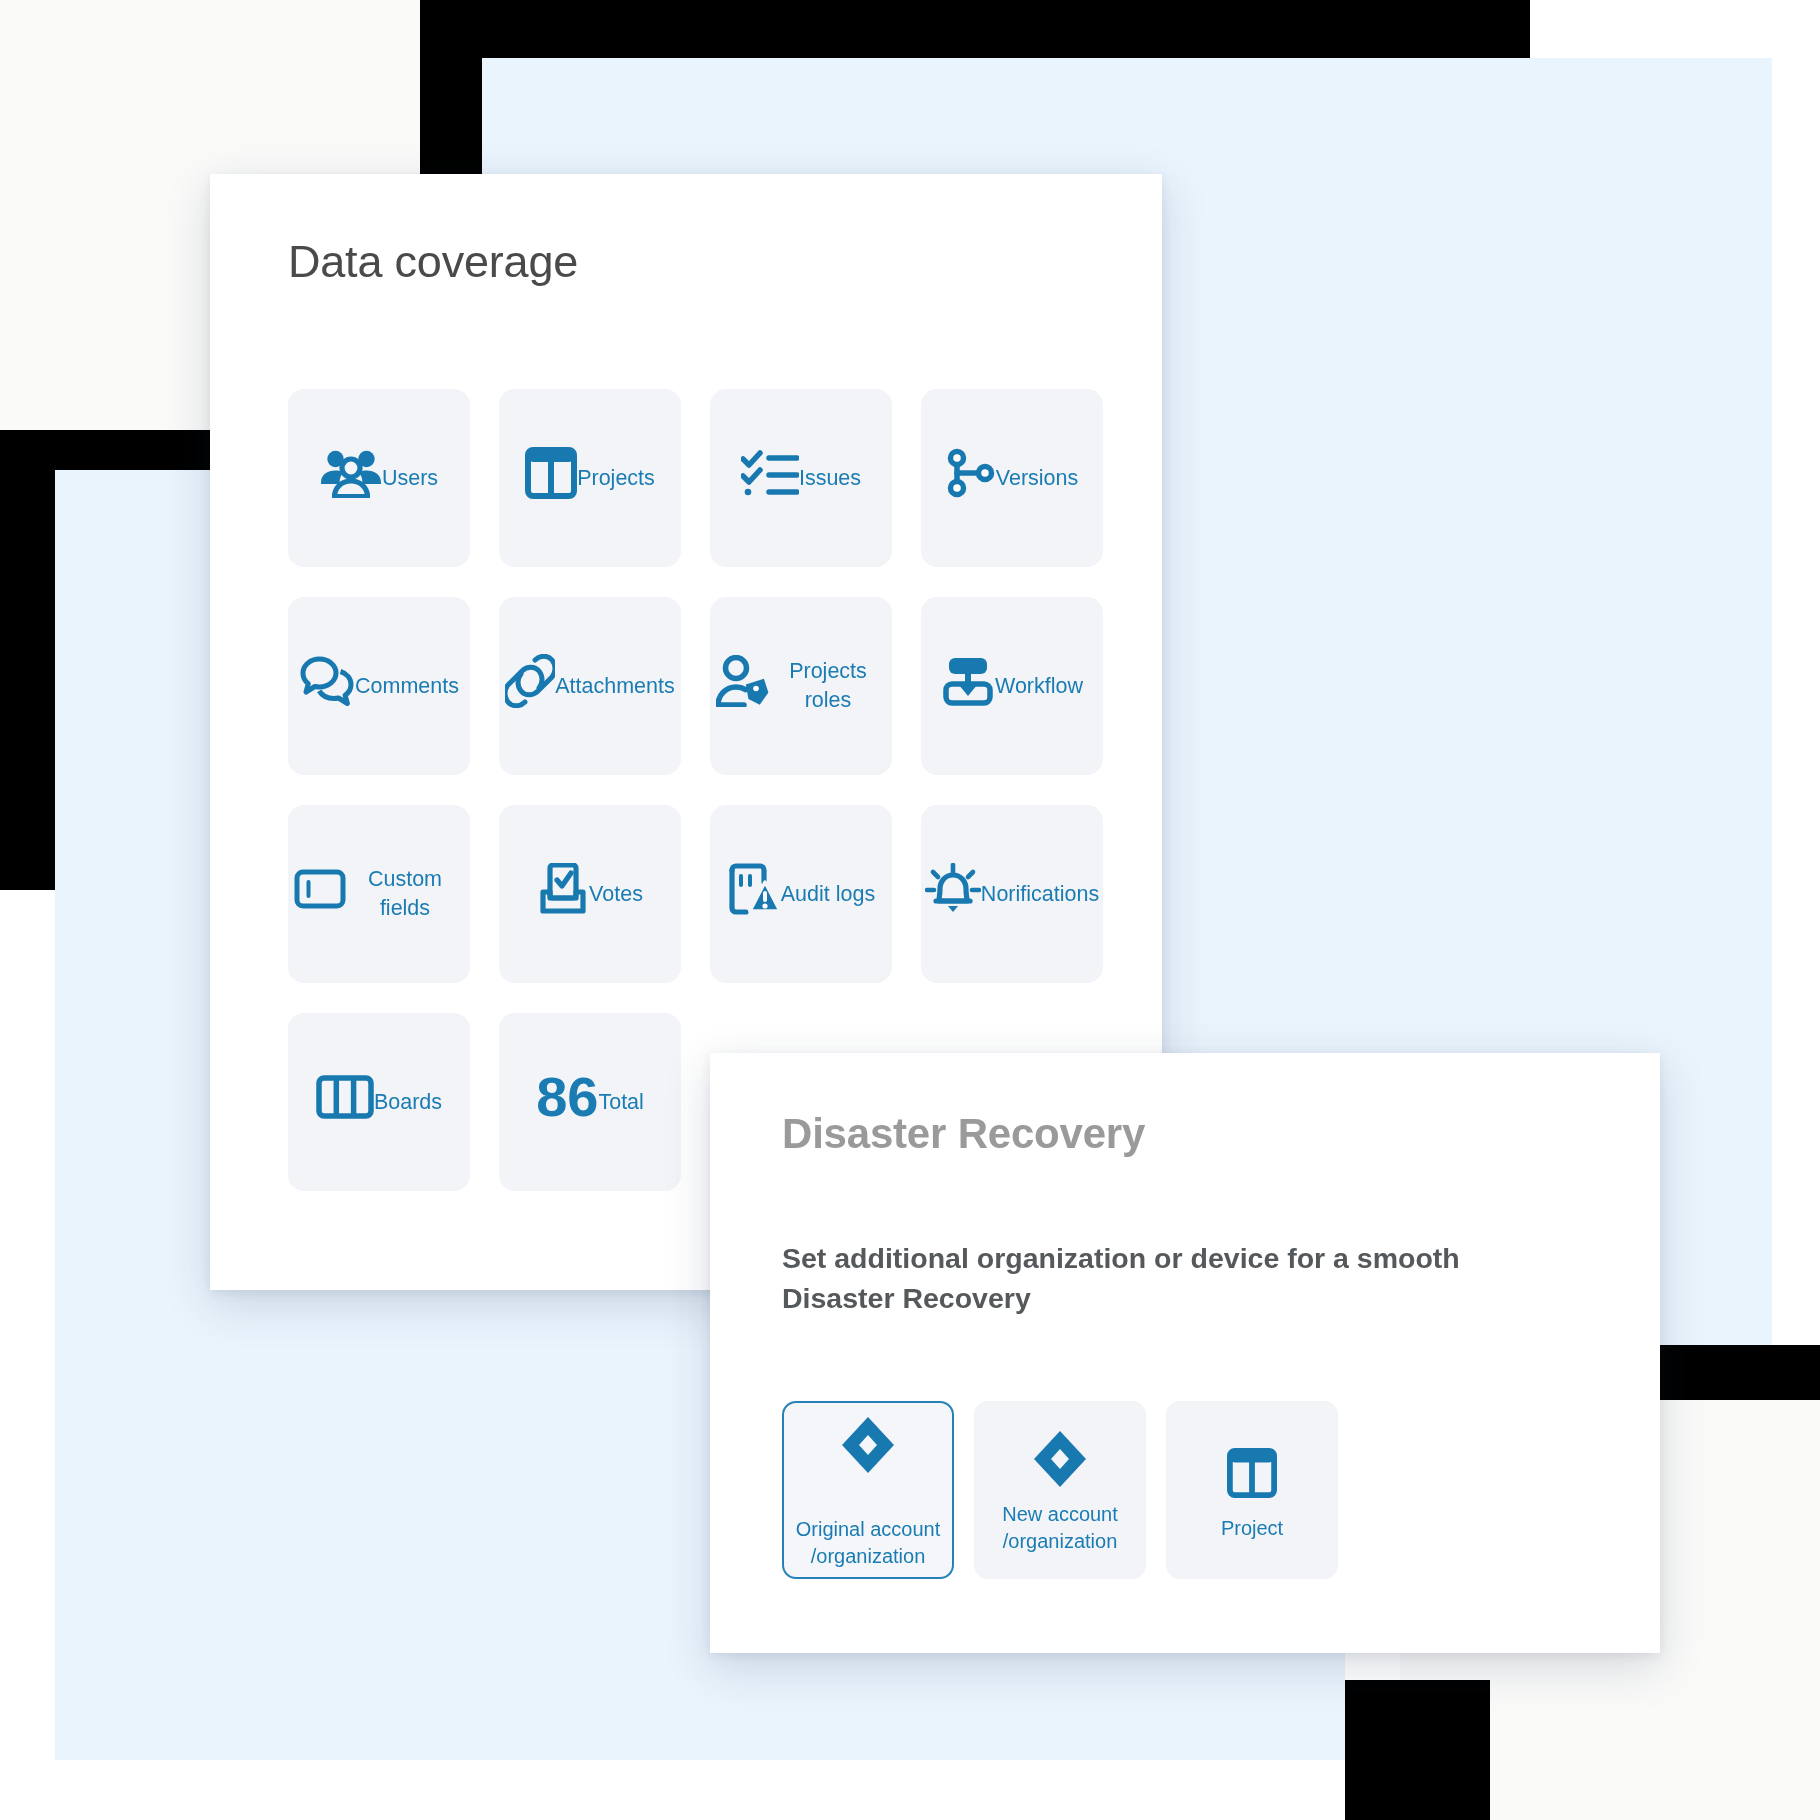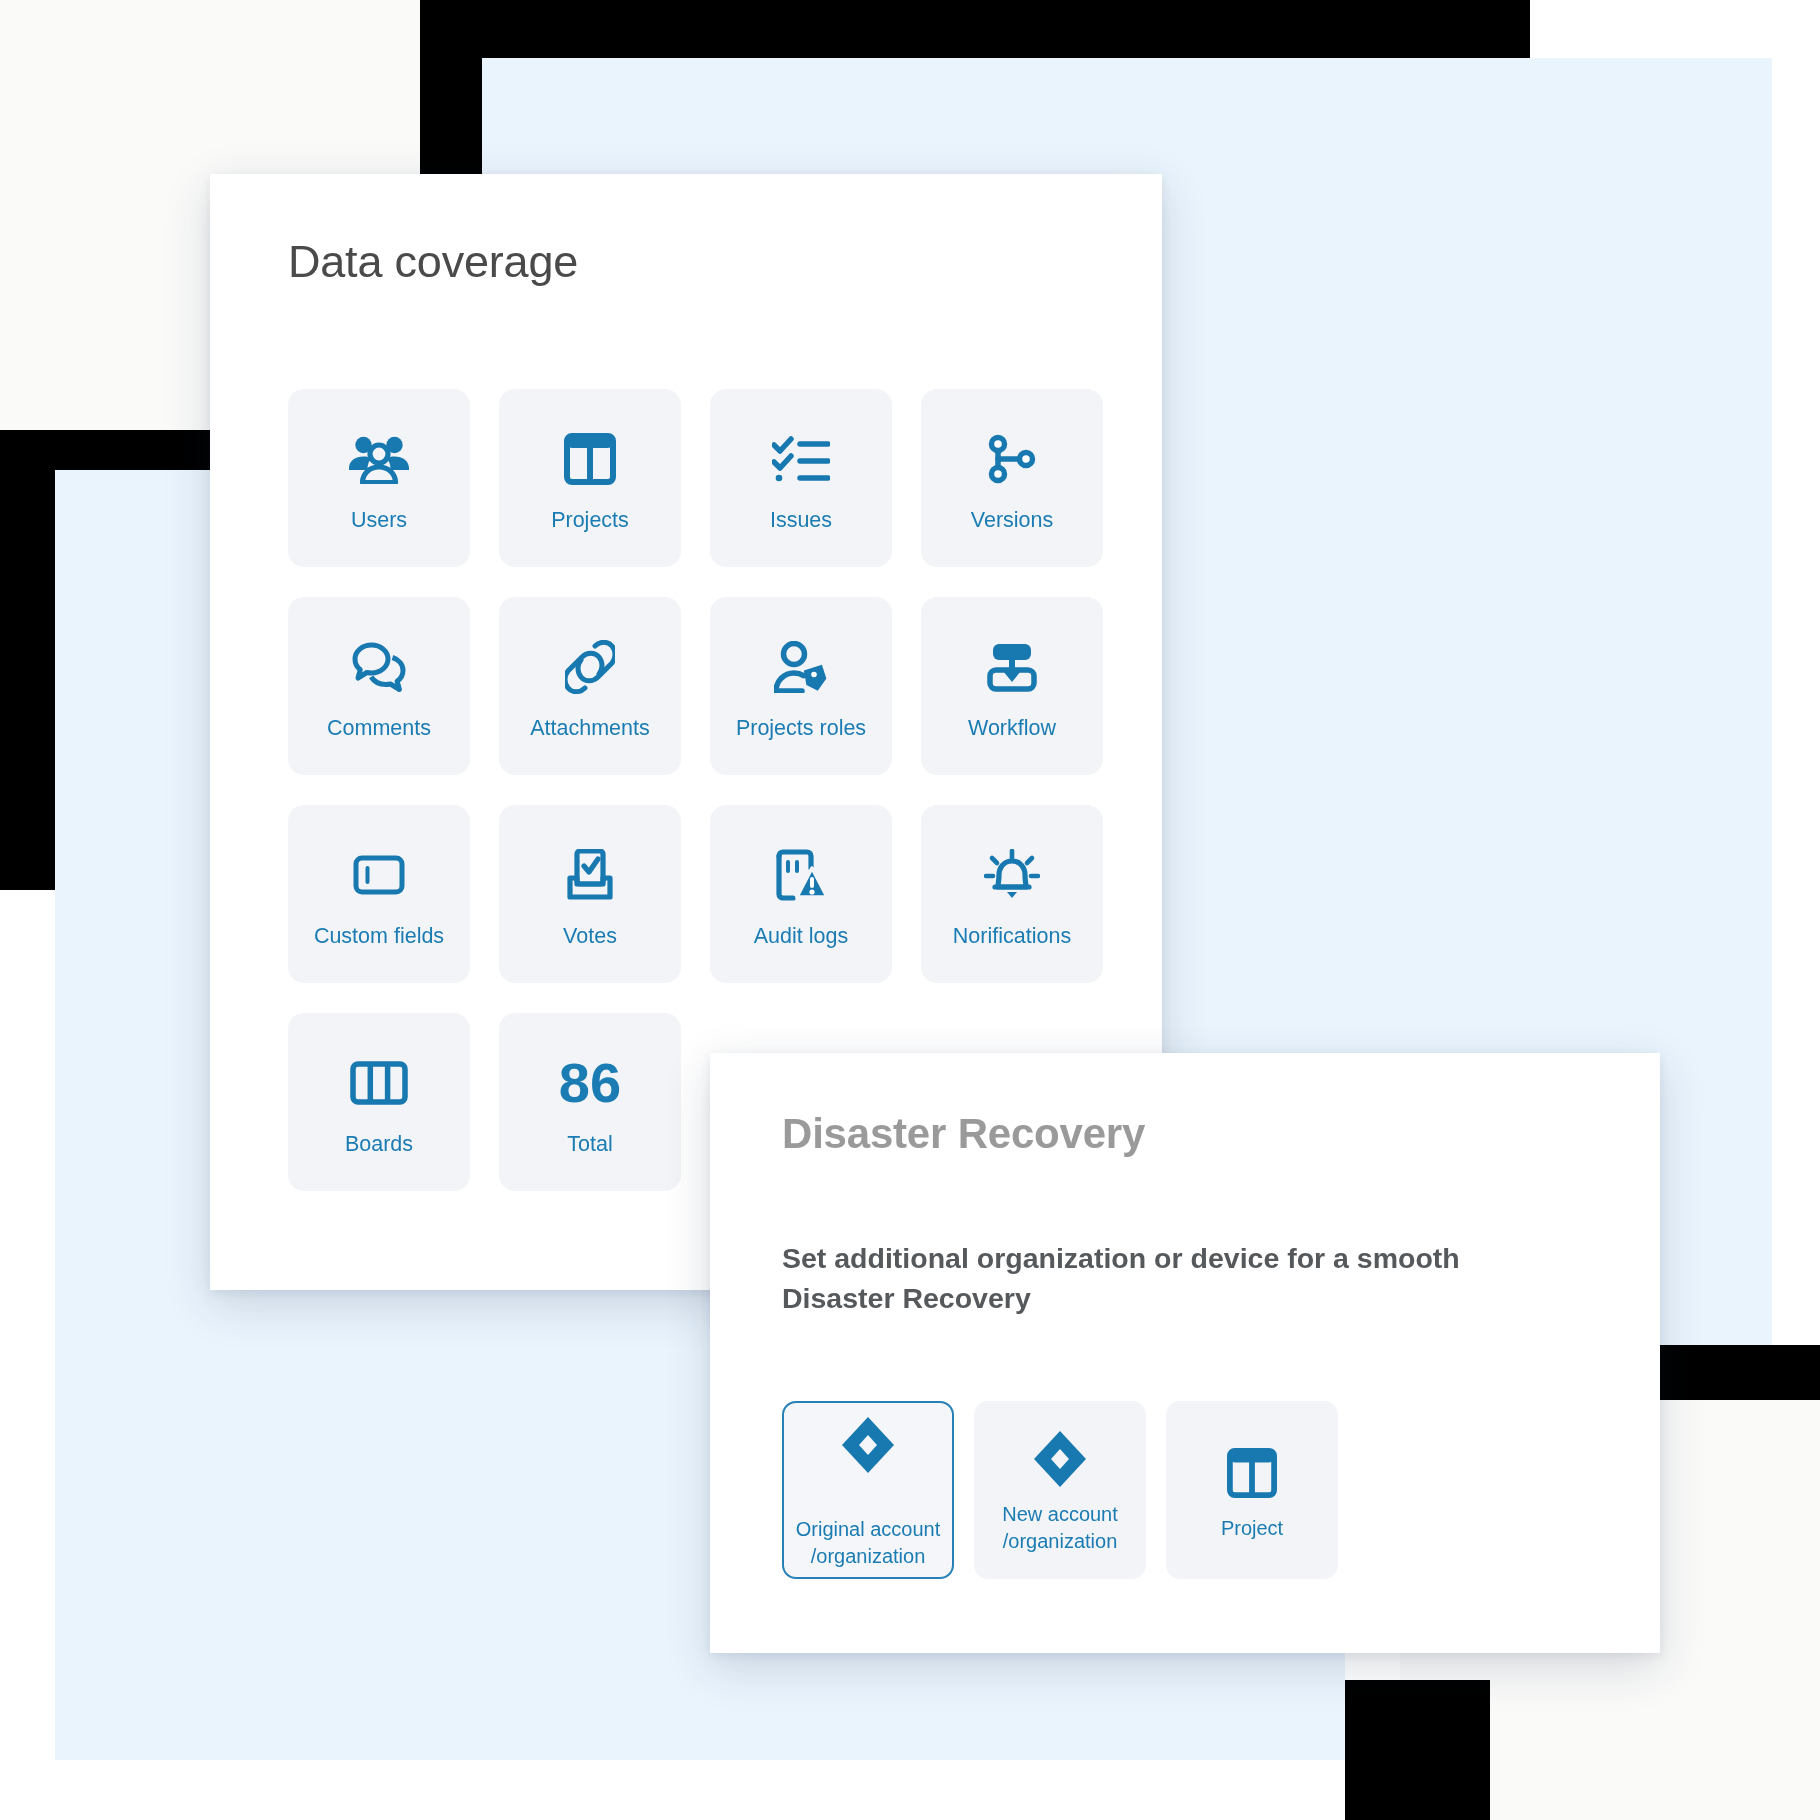--- a/index.html
+++ b/index.html
@@ -70,21 +70,20 @@
     grid-template-columns: repeat(4, 182px);
     grid-auto-rows: 178px;
     column-gap: 29px;
     row-gap: 30px;
   }
 
   .tile {
     background: #f2f4f7;
     border-radius: 16px;
     display: flex;
-    flex-direction: column;
     align-items: center;
     justify-content: center;
     box-sizing: border-box;
     padding: 8px 6px;
   }
   .tile .tile-icon {
     display: flex;
     align-items: center;
     justify-content: center;
     height: 74px;

